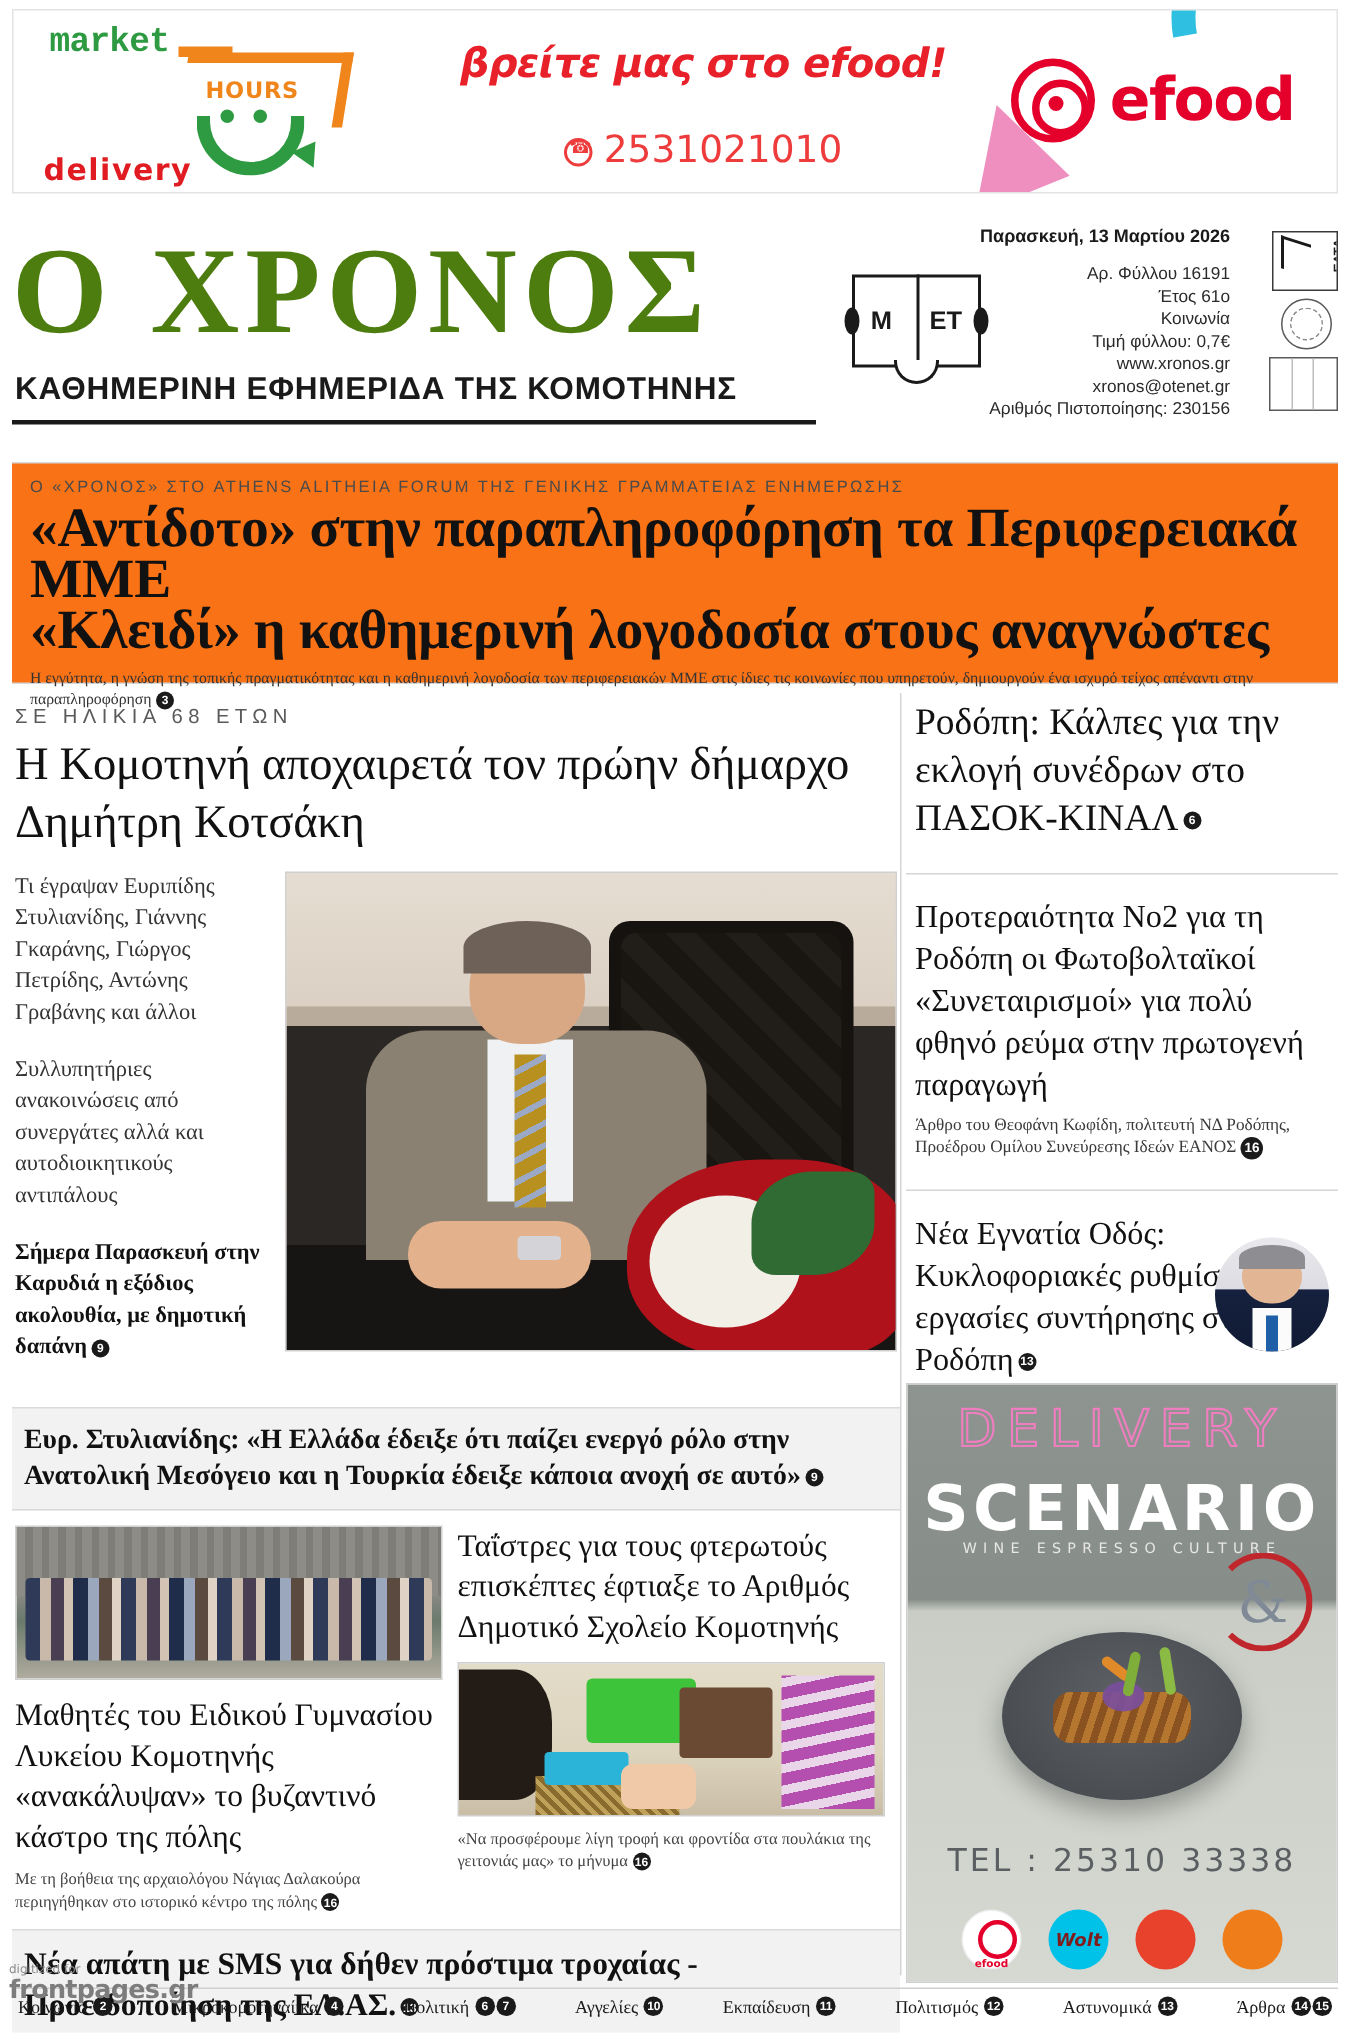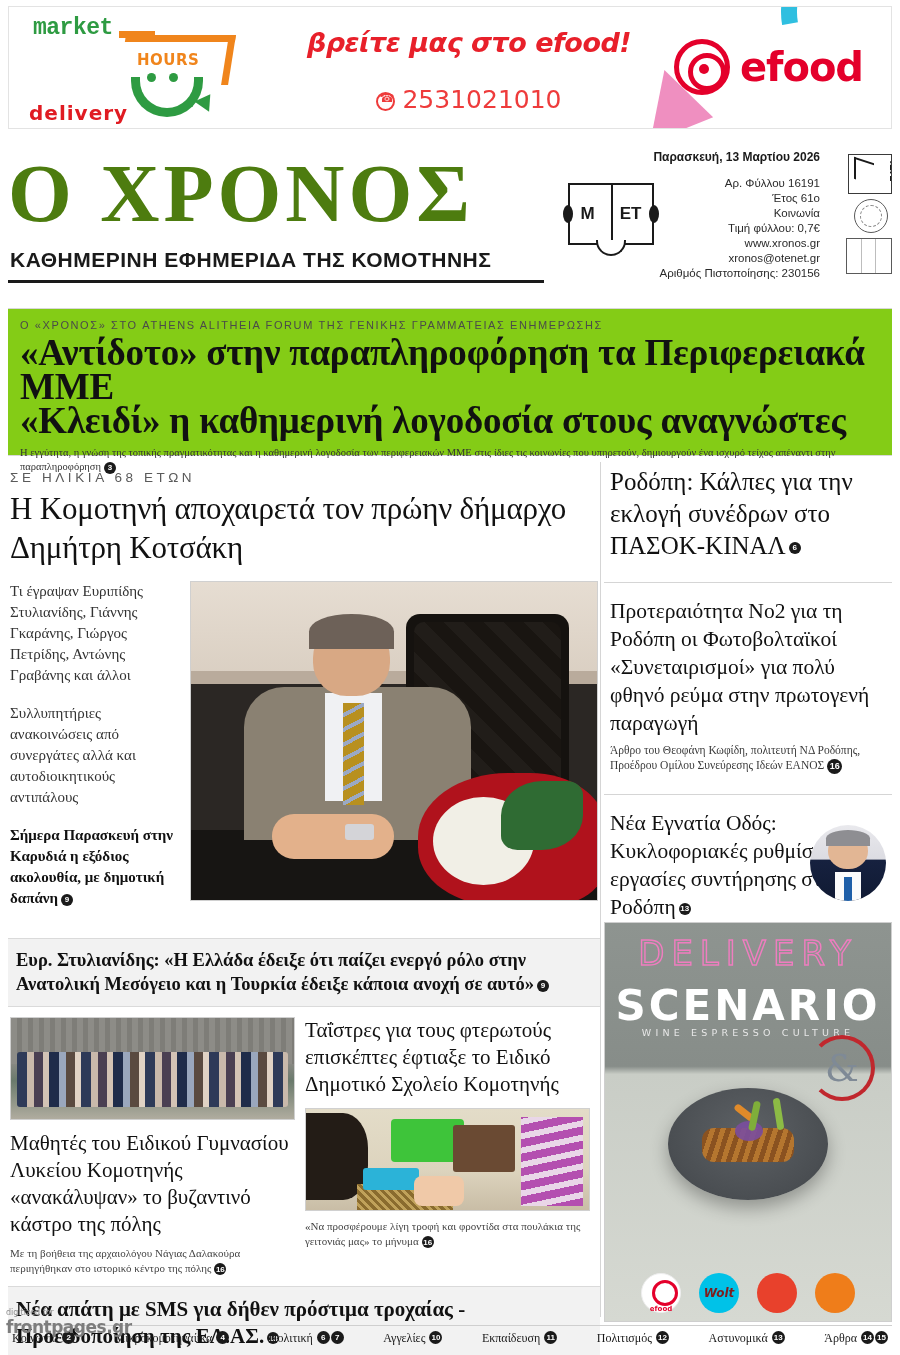--- a/index.html
+++ b/index.html
@@ -205,21 +205,21 @@
     width: 46px; height: 36px; margin: 0 0 0 auto;
     border: 1px solid #5a5a5a; background: #fff;
     display: grid; grid-template-columns: 1fr 1fr 1fr;
   }
   .elta-grid div { border-right: 1px solid #bdbdbd; }
   .elta-grid div:last-child { border-right: none; }
 
   
   .lead-strip {
     position: absolute; left: 8px; top: 308px; width: 884px; height: 148px;
-    background: #84cc16;
+    background: #f97316;
     border-top: 1px solid #d8d8d8;
     border-bottom: 1px solid #d8d8d8;
     padding: 10px 12px 0 12px;
   }
   .lead-kicker {
     font-family: "Liberation Sans", sans-serif;
     font-size: 11px; letter-spacing: 1.6px; color: #4a4a4a; font-weight: 400;
     margin-bottom: 5px;
   }
   .lead-h1 {
@@ -577,21 +577,21 @@
     <div class="two-col">
       <div class="col">
         <div class="thumb t1"></div>
         <div class="sub-h" style="margin-top:10px">Μαθητές του Ειδικού Γυμνασίου Λυκείου Κομοτηνής «ανακάλυψαν» το βυζαντινό κάστρο της πόλης</div>
         <div class="caption">
           <span>Με τη βοήθεια της αρχαιολόγου Νάγιας Δαλακούρα περιηγήθηκαν στο ιστορικό κέντρο της πόλης</span><span class="pgbadge">16</span>
         </div>
       </div>
 
       <div class="col">
-        <div class="sub-h">Ταΐστρες για τους φτερωτούς επισκέπτες έφτιαξε το Ειδικό Δημοτικό Σχολείο Κομοτηνής</div>
+        <div class="sub-h">Ταΐστρες για τους φτερωτούς επισκέπτες έφτιαξε το Αριθμός Δημοτικό Σχολείο Κομοτηνής</div>
         <div class="thumb t2" style="margin-top:10px">
           <span class="hair"></span>
           <span class="green"></span>
           <span class="box"></span>
           <span class="seed"></span>
           <span class="scoop"></span>
           <span class="hand"></span>
           <span class="ribbon"></span>
         </div>
         <div class="caption">
@@ -641,20 +641,21 @@
     <div class="sc-delivery">DELIVERY</div>
     <div class="sc-title">SCENARIO</div>
     <div class="sc-sub">WINE ESPRESSO CULTURE</div>
     <div class="sc-amp">&amp;</div>
     <div class="sc-plate"></div>
     <div class="sc-meat"></div>
     <div class="sc-onion"></div>
     <div class="sc-veg3"></div>
     <div class="sc-veg1"></div>
     <div class="sc-veg2"></div>
+    <div class="sc-tel">TEL : 25310 33338</div>
     <div class="sc-apps">
       <span class="sc-app efood">
           <span class="sc-app-label">efood</span>
         </span>
       <span class="sc-app wolt">Wolt</span>
       <span class="sc-app box"></span>
       <span class="sc-app orange"></span>
     </div>
   </div>
 

